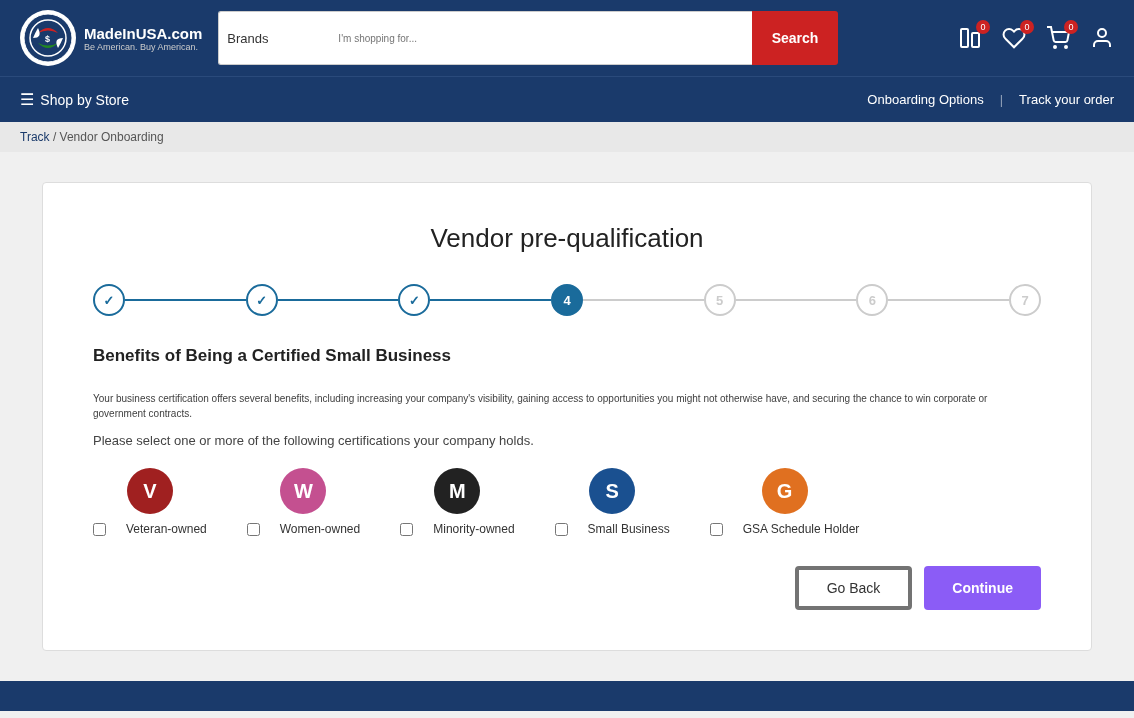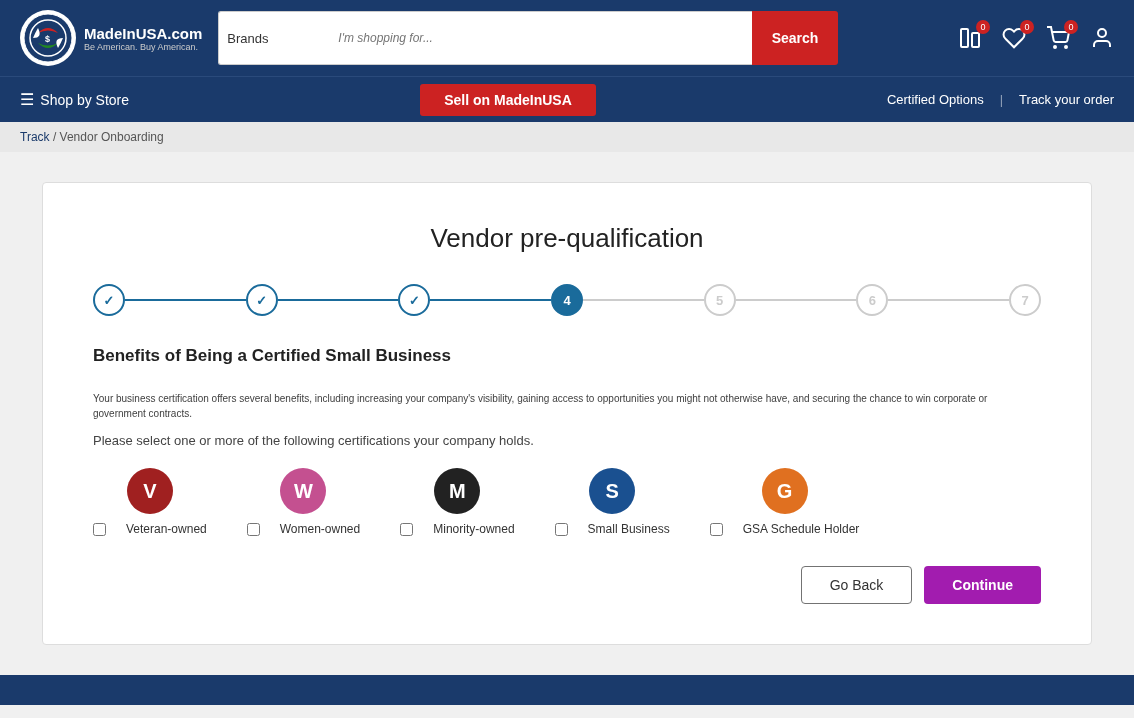--- a/index.html
+++ b/index.html
@@ -52,24 +52,23 @@
       appearance: none;
       cursor: pointer;
       color: #333;
     }
     .search-input {
       flex: 1;
       border: 1px solid #ccc;
       border-left: none;
       border-right: none;
       padding: 0 10px;
-      font-size: 12px;
+      font-size: 10px;
       outline: none;
       color: #b91c1c;
-      font-style: italic;
     }
     .search-btn {
       background: #cc2222;
       color: #fff;
       border: none;
       padding: 0 20px;
       font-size: 14px;
       font-weight: bold;
       border-radius: 0 3px 3px 0;
       cursor: pointer;
@@ -278,28 +277,28 @@
     
     .button-row {
       display: flex;
       justify-content: flex-end;
       gap: 12px;
       margin-top: 10px;
     }
     .btn-back {
       background: #fff;
       color: #333;
-      border: 1px solid #737373;
+      border: 4px solid #737373;
       padding: 10px 28px;
       font-size: 14px;
       border-radius: 4px;
       cursor: pointer;
     }
     .btn-continue {
-      background: #a21caf;
+      background: #8b5cf6;
       color: #fff;
       border: none;
       padding: 10px 28px;
       font-size: 14px;
       font-weight: bold;
       border-radius: 4px;
       cursor: pointer;
     }
 
     
@@ -371,23 +370,22 @@
       </svg>
     </div>
   </div>
 </div>
 
 <div class="navbar">
   <div class="nav-left">
     <span class="hamburger">☰</span>
     <span>Shop by Store</span>
   </div>
-  <button class="sell-btn">Sell on MadeInUSA</button>
   <div class="nav-right">
-    <a href="#">Certified Options</a>
+    <a href="#">Onboarding Options</a>
     <span class="nav-divider">|</span>
     <a href="#">Track your order</a>
   </div>
 </div>
 
 <div class="breadcrumb-bar">
   <a href="#">Track</a>
   <span>/</span>
   <span>Vendor Onboarding</span>
 </div>

